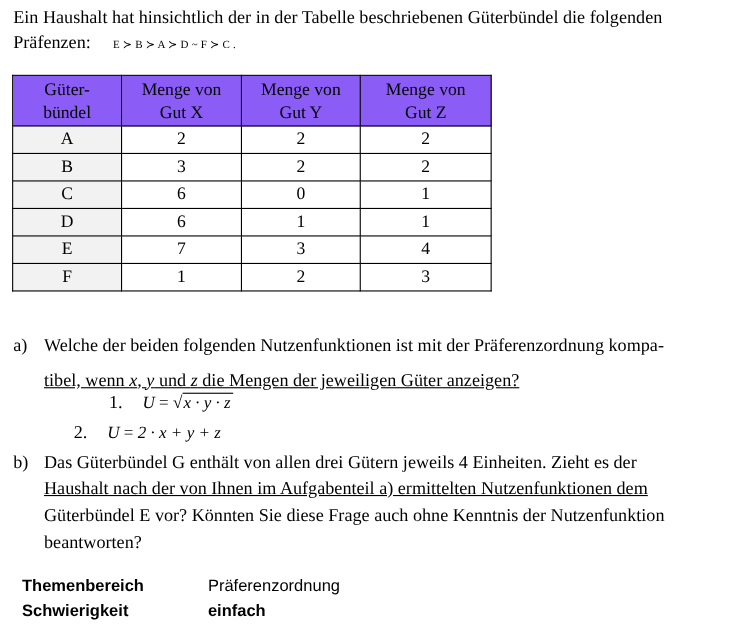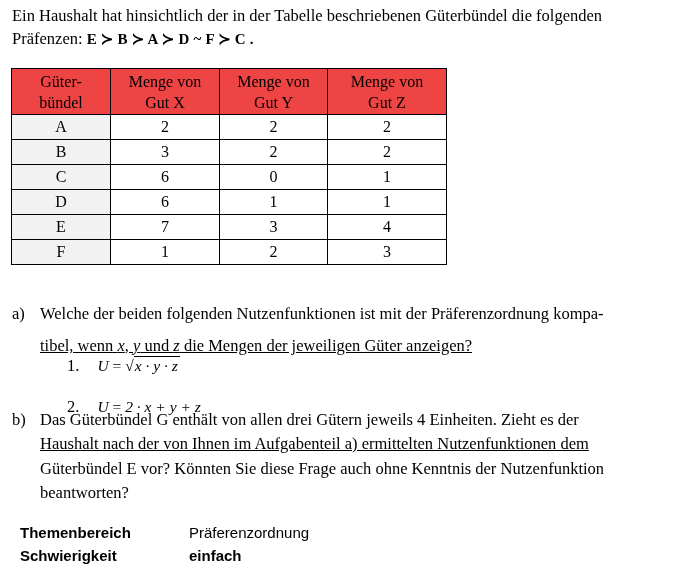--- a/index.html
+++ b/index.html
@@ -1,25 +1,25 @@
 <!DOCTYPE html>
 <html><head>
 <meta charset="utf-8">
 <style>
   html, body { margin: 0; padding: 0; background: #ffffff; }
   body { width: 686px; height: 573px; position: relative; overflow: hidden;
          font-family: "Liberation Serif", serif; color: #000; font-size: 16.5px; }
   .abs { position: absolute; white-space: nowrap; }
   .intro1 { left: 12px; top: 6px; }
   .intro2 { left: 12px; top: 29px; }
-  .pref { font-size: 15px; margin-left: 0; letter-spacing: 0.2px; font-weight: bold; }
+  .pref { font-size: 10px; margin-left: 16px; letter-spacing: 0.2px; }
   table.goods { position: absolute; left: 11px; top: 68px; border-collapse: collapse;
                 font-family: "Liberation Serif", serif; font-size: 16px; }
   table.goods td, table.goods th { border: 1px solid #000; text-align: center; padding: 0; font-weight: normal; }
-  table.goods th { background: #ef4444; height: 45px; line-height: 21px; }
+  table.goods th { background: #8b5cf6; height: 45px; line-height: 21px; }
   table.goods td { height: 24px; line-height: 24px; }
   table.goods td.first { background: #f2f2f2; }
   .c1 { width: 98px; } .c2 { width: 108px; } .c3 { width: 107px; } .c4 { width: 118px; }
   .qa-text { left: 40px; }
   .item { left: 67px; }
   .formula { font-style: italic; margin-left: 14px; font-size: 15.5px; }
   .formula .up { font-style: normal; }
   .sqrt { border-top: 1px solid #000; padding: 0 2px 0 1px; }
   .meta { font-family: "Liberation Sans", sans-serif; font-size: 15px; }
   .meta-label { font-weight: bold; left: 20px; }
@@ -81,25 +81,25 @@
       <td>3</td>
     </tr>
   </tbody>
 </table>
 
 <div class="abs" style="left:12px; top:304px;">a)</div>
 <div class="abs qa-text" style="top:304px;">Welche der beiden folgenden Nutzenfunktionen ist mit der Präferenzordnung kompa-</div>
 <div class="abs qa-text" style="top:336px;text-decoration:underline;">
   <span>tibel, wenn </span><i>x</i><span>, </span><i>y</i><span> und </span><i>z</i><span> die Mengen der jeweiligen Güter anzeigen?</span>
 </div>
-<div class="abs item" style="top:356px;">
+<div class="abs item" style="top:356px;margin-left:32px;">
   <span>1.</span>
   <span class="formula"><span>U</span><span class="up"> = </span><span class="up">√</span><span class="sqrt">x · y · z</span></span>
 </div>
-<div class="abs item" style="top:383px;margin-top:14px;">
+<div class="abs item" style="top:383px;">
   <span>2.</span>
   <span class="formula"><span>U</span><span class="up"> = </span><span>2 · x + y + z</span></span>
 </div>
 
 <div class="abs" style="left:12px; top:410px;">b)</div>
 <div class="abs qa-text" style="top:410px;">Das Güterbündel G enthält von allen drei Gütern jeweils 4 Einheiten. Zieht es der</div>
 <div class="abs qa-text" style="top:434px;text-decoration:underline;">Haushalt nach der von Ihnen im Aufgabenteil a) ermittelten Nutzenfunktionen dem</div>
 <div class="abs qa-text" style="top:459px;">Güterbündel E vor? Könnten Sie diese Frage auch ohne Kenntnis der Nutzenfunktion</div>
 <div class="abs qa-text" style="top:483px;">beantworten?</div>
 

